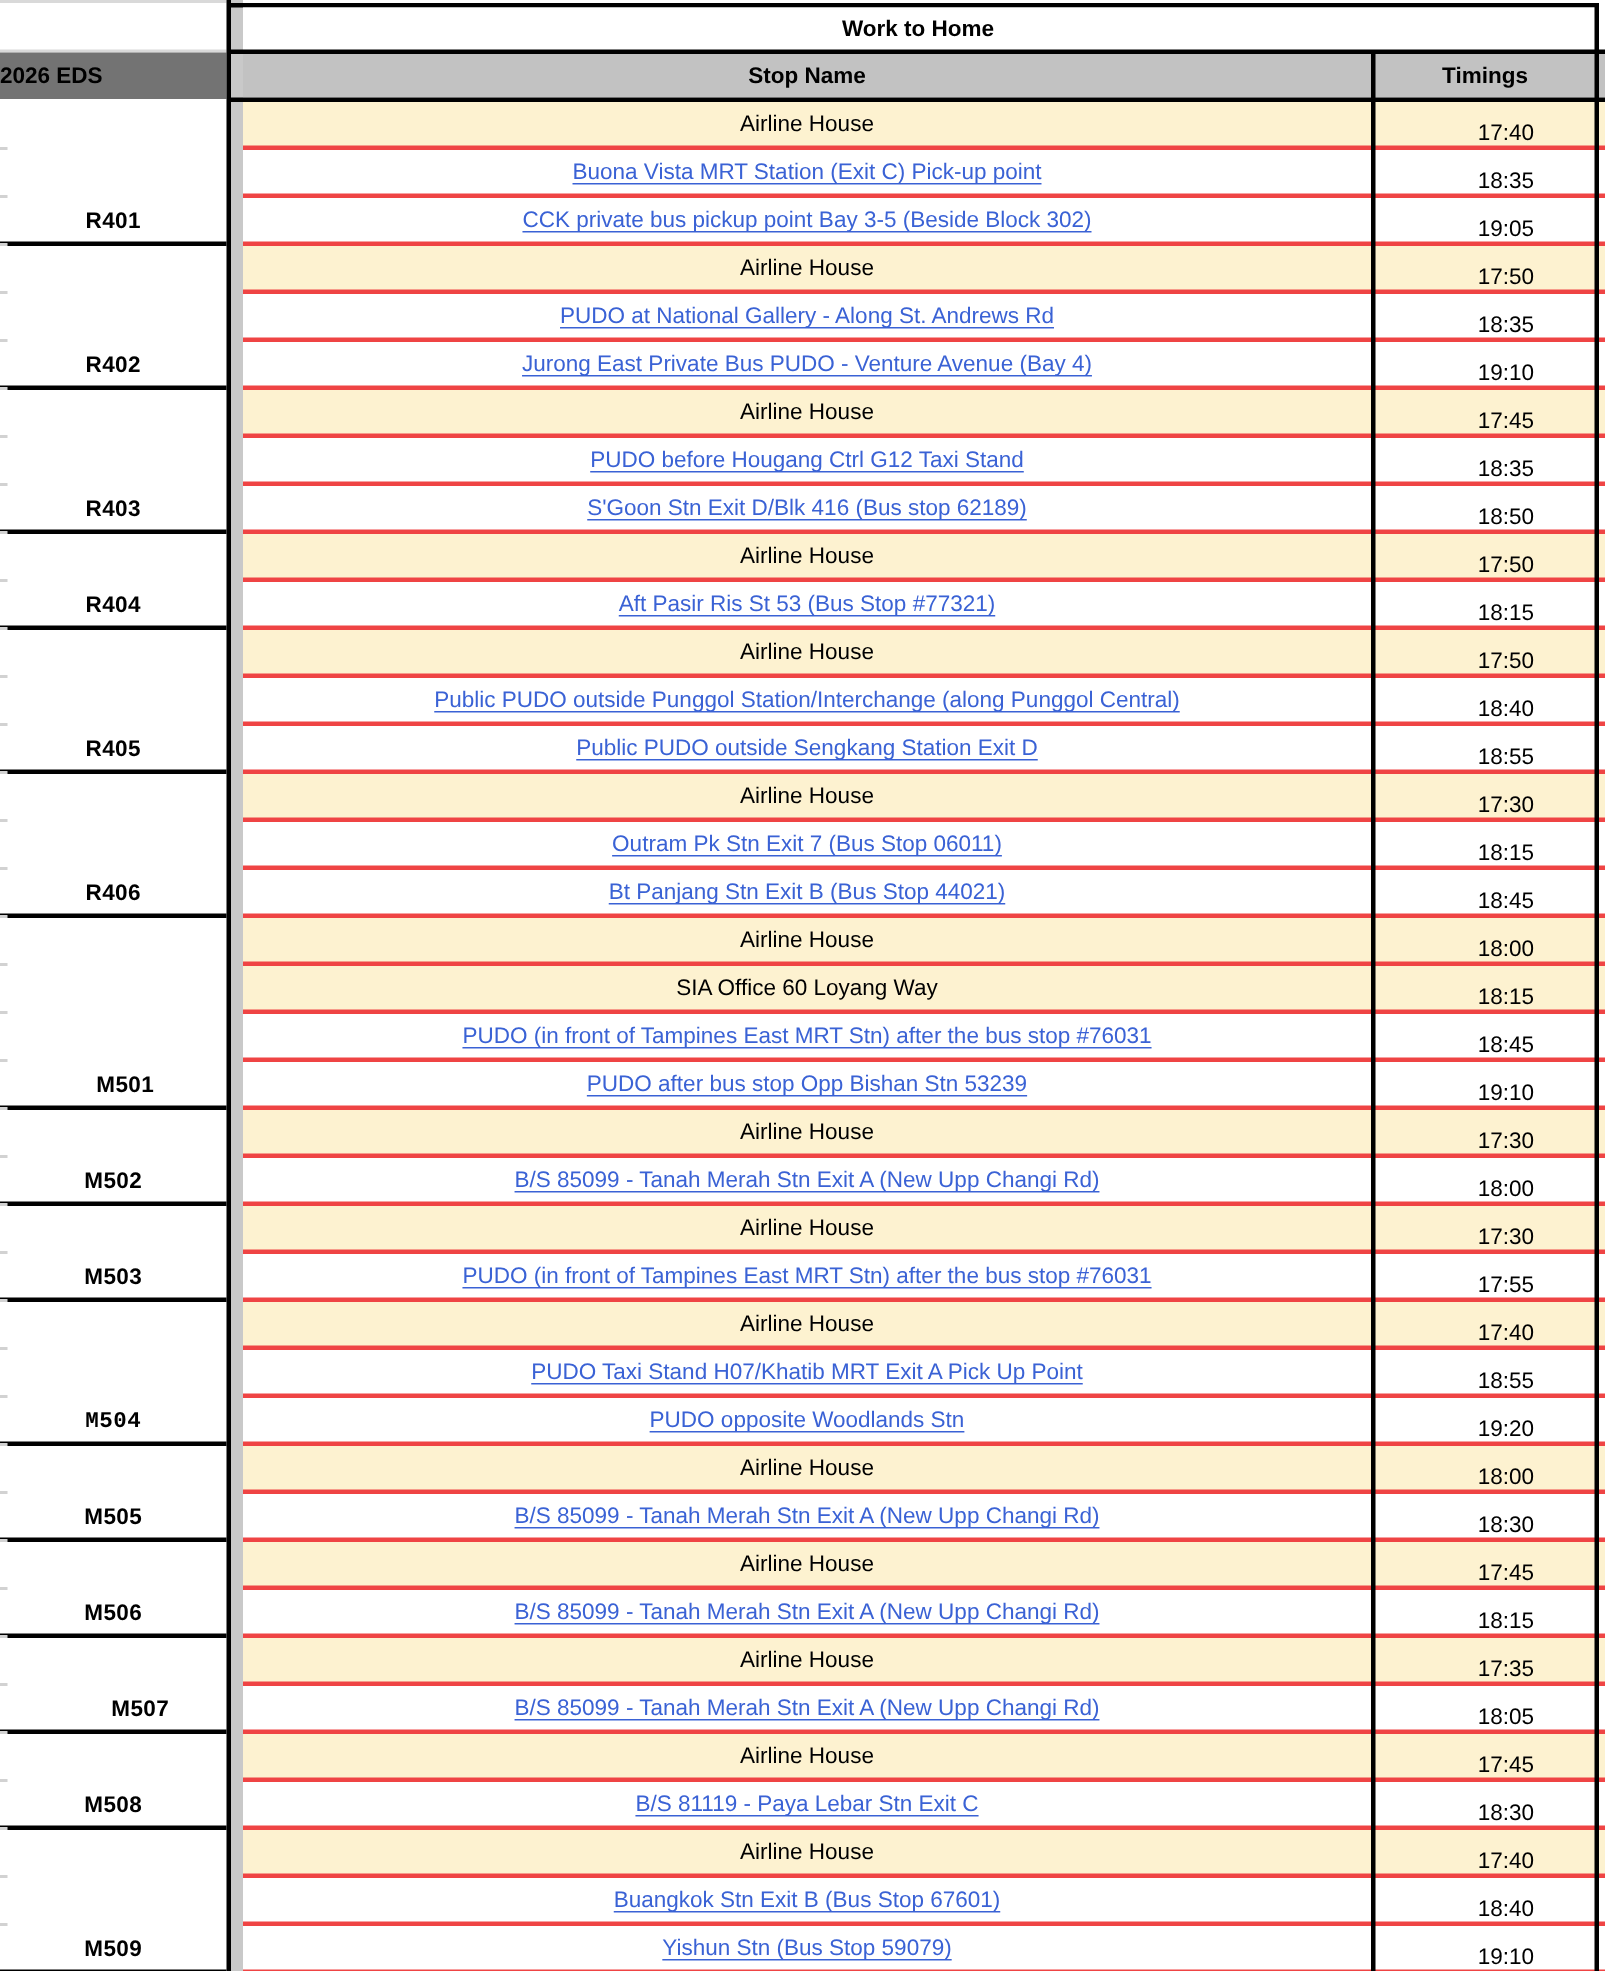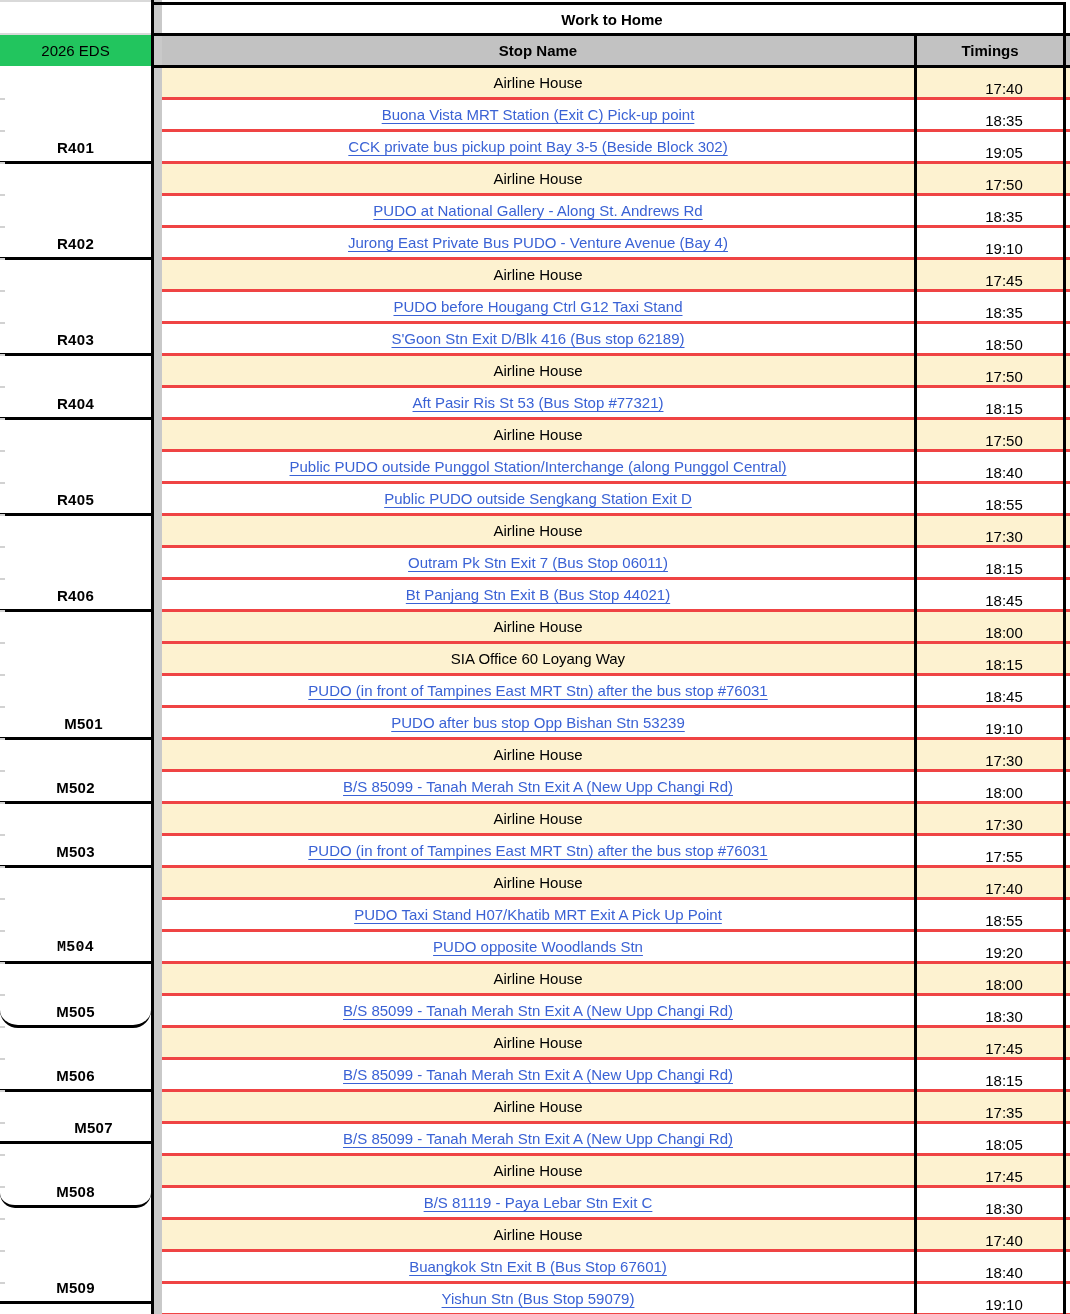--- a/index.html
+++ b/index.html
@@ -19,23 +19,23 @@
     position: absolute;
     left: 0; top: 0;
     width: 151px; height: 1314px;
     background: #ffffff;
   }
   .lc-topline   { position: absolute; left: 0; top: 0;  width: 151px; height: 2px; background: #d9d9d9; }
   .lc-midline   { position: absolute; left: 0; top: 33px; width: 151px; height: 2px; background: #d9d9d9; }
   .lc-eds {
     position: absolute; left: 0; top: 35px;
     width: 151px; height: 31px;
-    background: #22c55e;
-    font-weight: 400; font-size: 15px;
-    display: flex; align-items: center; justify-content: center;
+    background: #737373;
+    font-weight: 700; font-size: 15px;
+    display: flex; align-items: center; justify-content: flex-start;
   }
   .route-groups { position: absolute; left: 0; top: 68px; width: 151px; }
   .group-cell {
     width: 151px;
     border-bottom: 3px solid #000000;
     display: flex; align-items: flex-end; justify-content: center;
     padding-bottom: 5px;
     background: #ffffff;
   }
   .group-cell span { font-weight: 700; font-size: 15px; letter-spacing: 0.3px; margin-top: 25px; }
@@ -132,30 +132,30 @@
         </div>
         <div class="group-cell" style="height: 64px;">
           <span>M502</span>
         </div>
         <div class="group-cell" style="height: 64px;">
           <span>M503</span>
         </div>
         <div class="group-cell" style="height: 96px; font-family: Liberation Mono, monospace;">
           <span>M504</span>
         </div>
-        <div class="group-cell" style="height: 64px; border-radius: 18px;">
+        <div class="group-cell" style="height: 64px;">
           <span>M505</span>
         </div>
         <div class="group-cell" style="height: 64px;">
           <span>M506</span>
         </div>
-        <div class="group-cell" style="height: 52px; padding-left: 36px;">
+        <div class="group-cell" style="height: 64px; padding-left: 36px;">
           <span>M507</span>
         </div>
-        <div class="group-cell" style="height: 64px; border-radius: 15px;">
+        <div class="group-cell" style="height: 64px;">
           <span>M508</span>
         </div>
         <div class="group-cell" style="height: 96px;">
           <span>M509</span>
         </div>
       </div>
   </div>
 
   <div></div>
 

